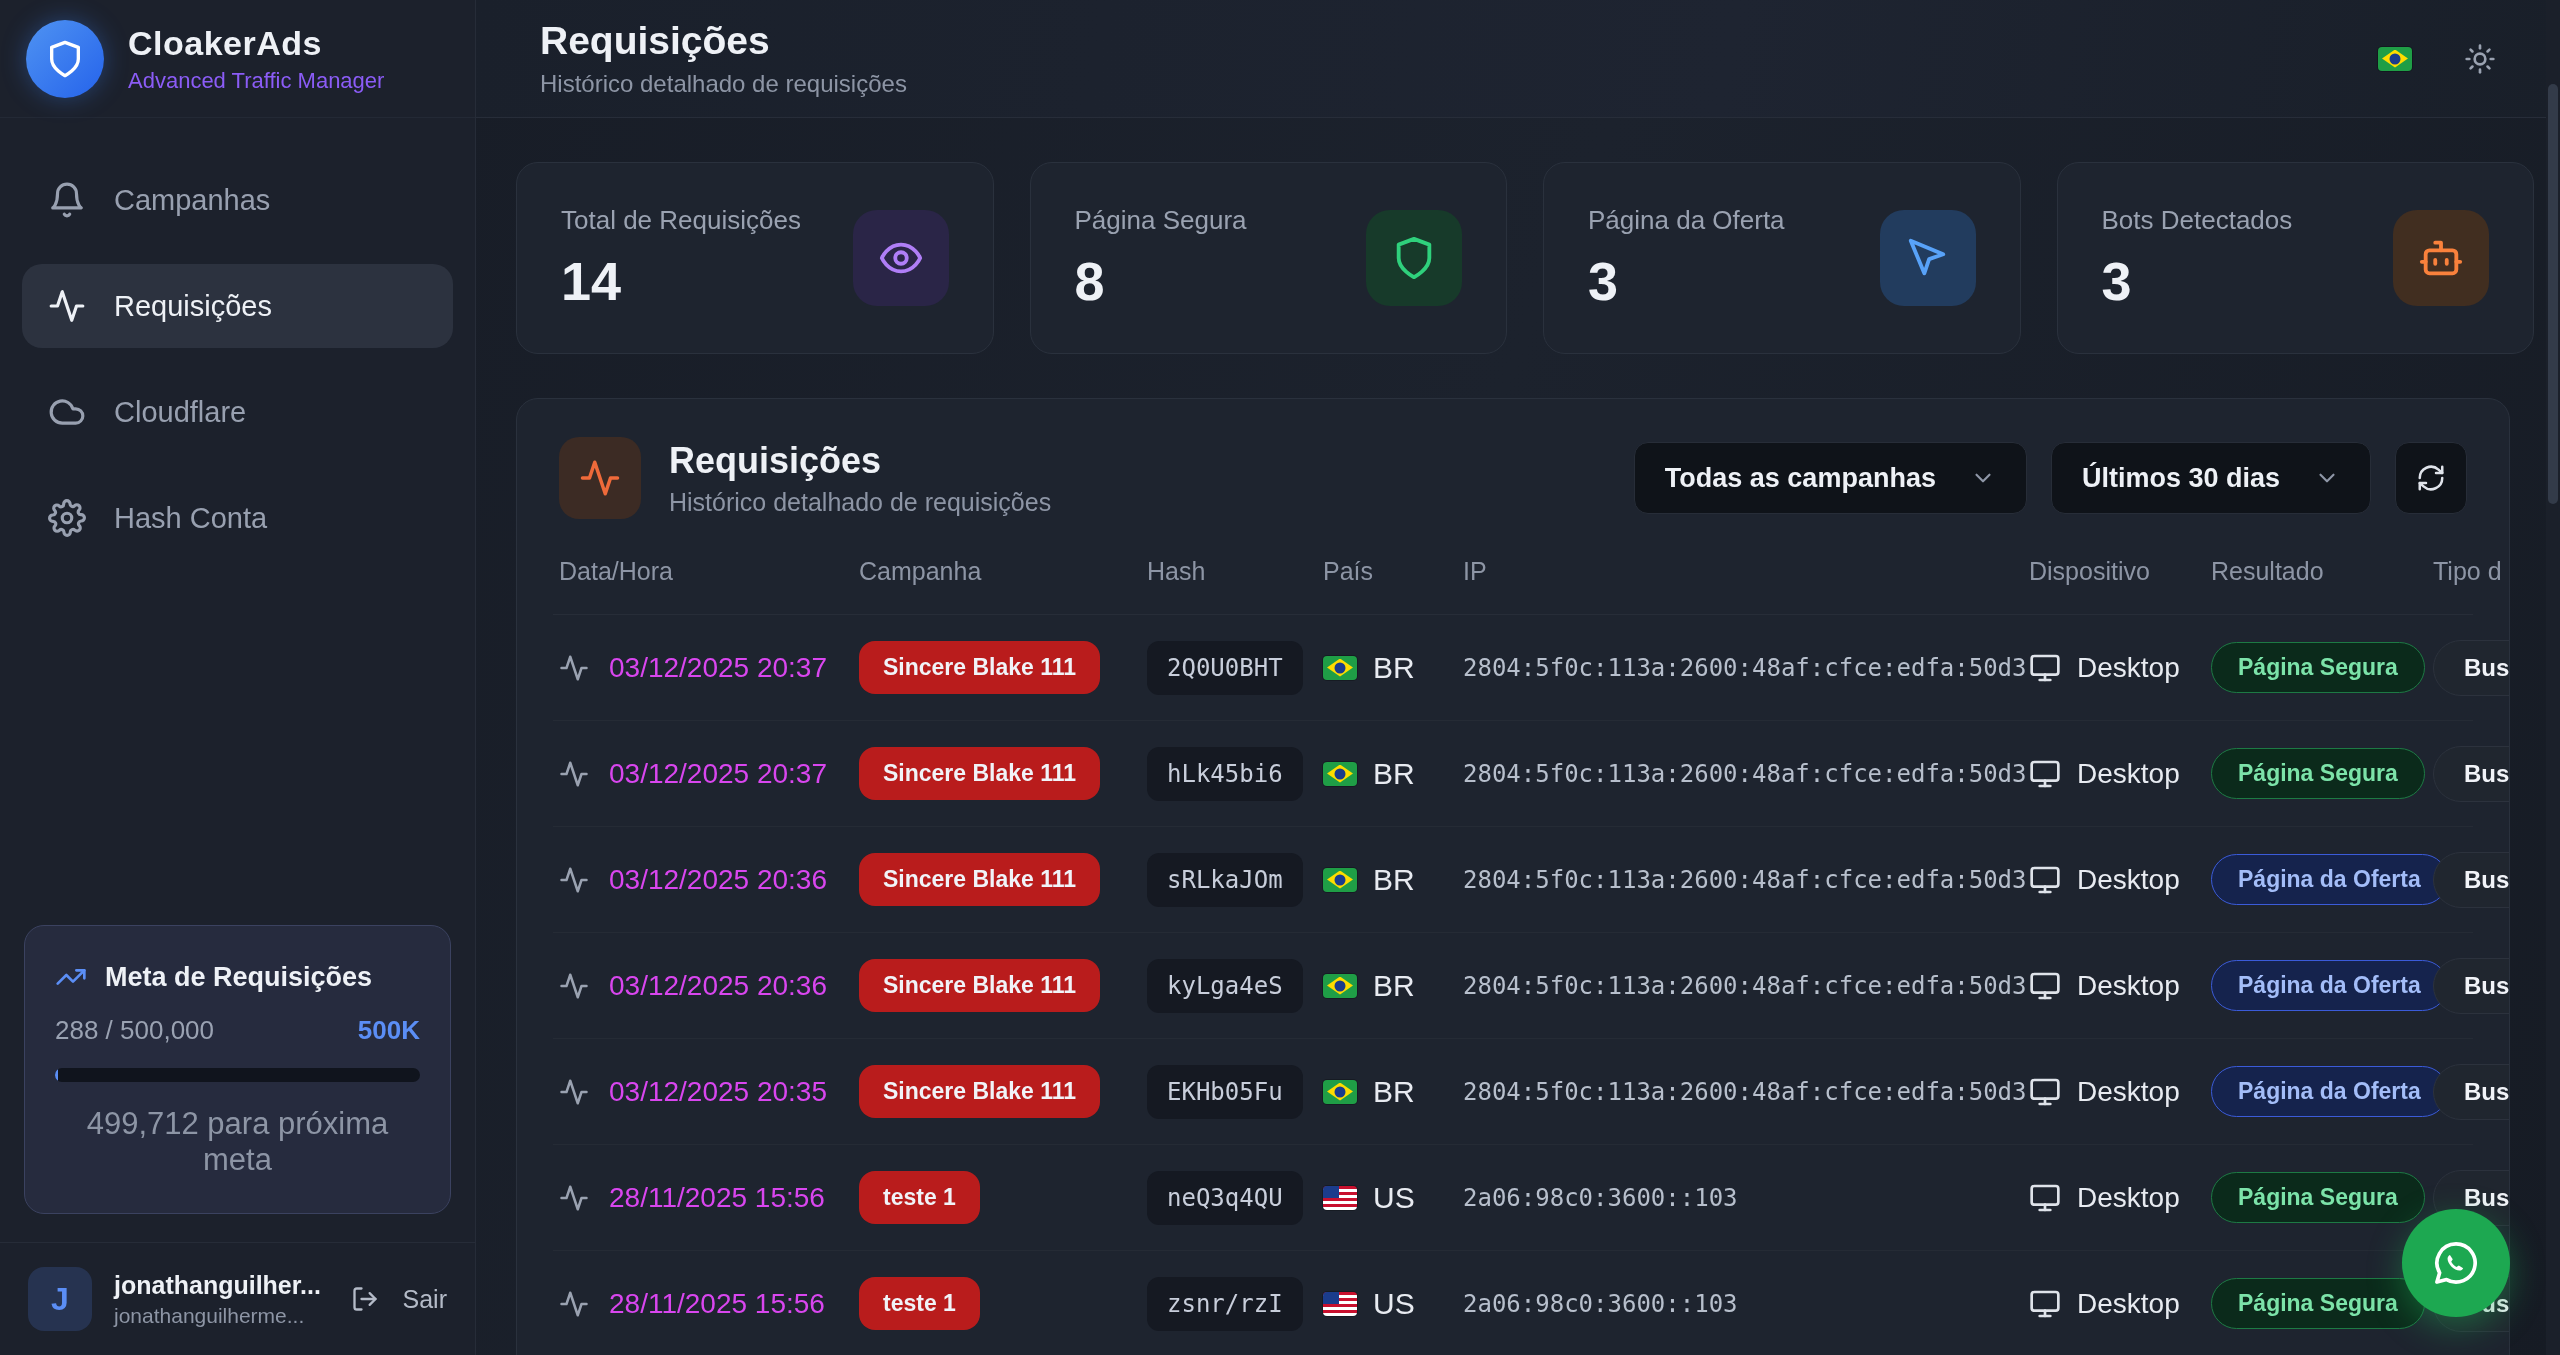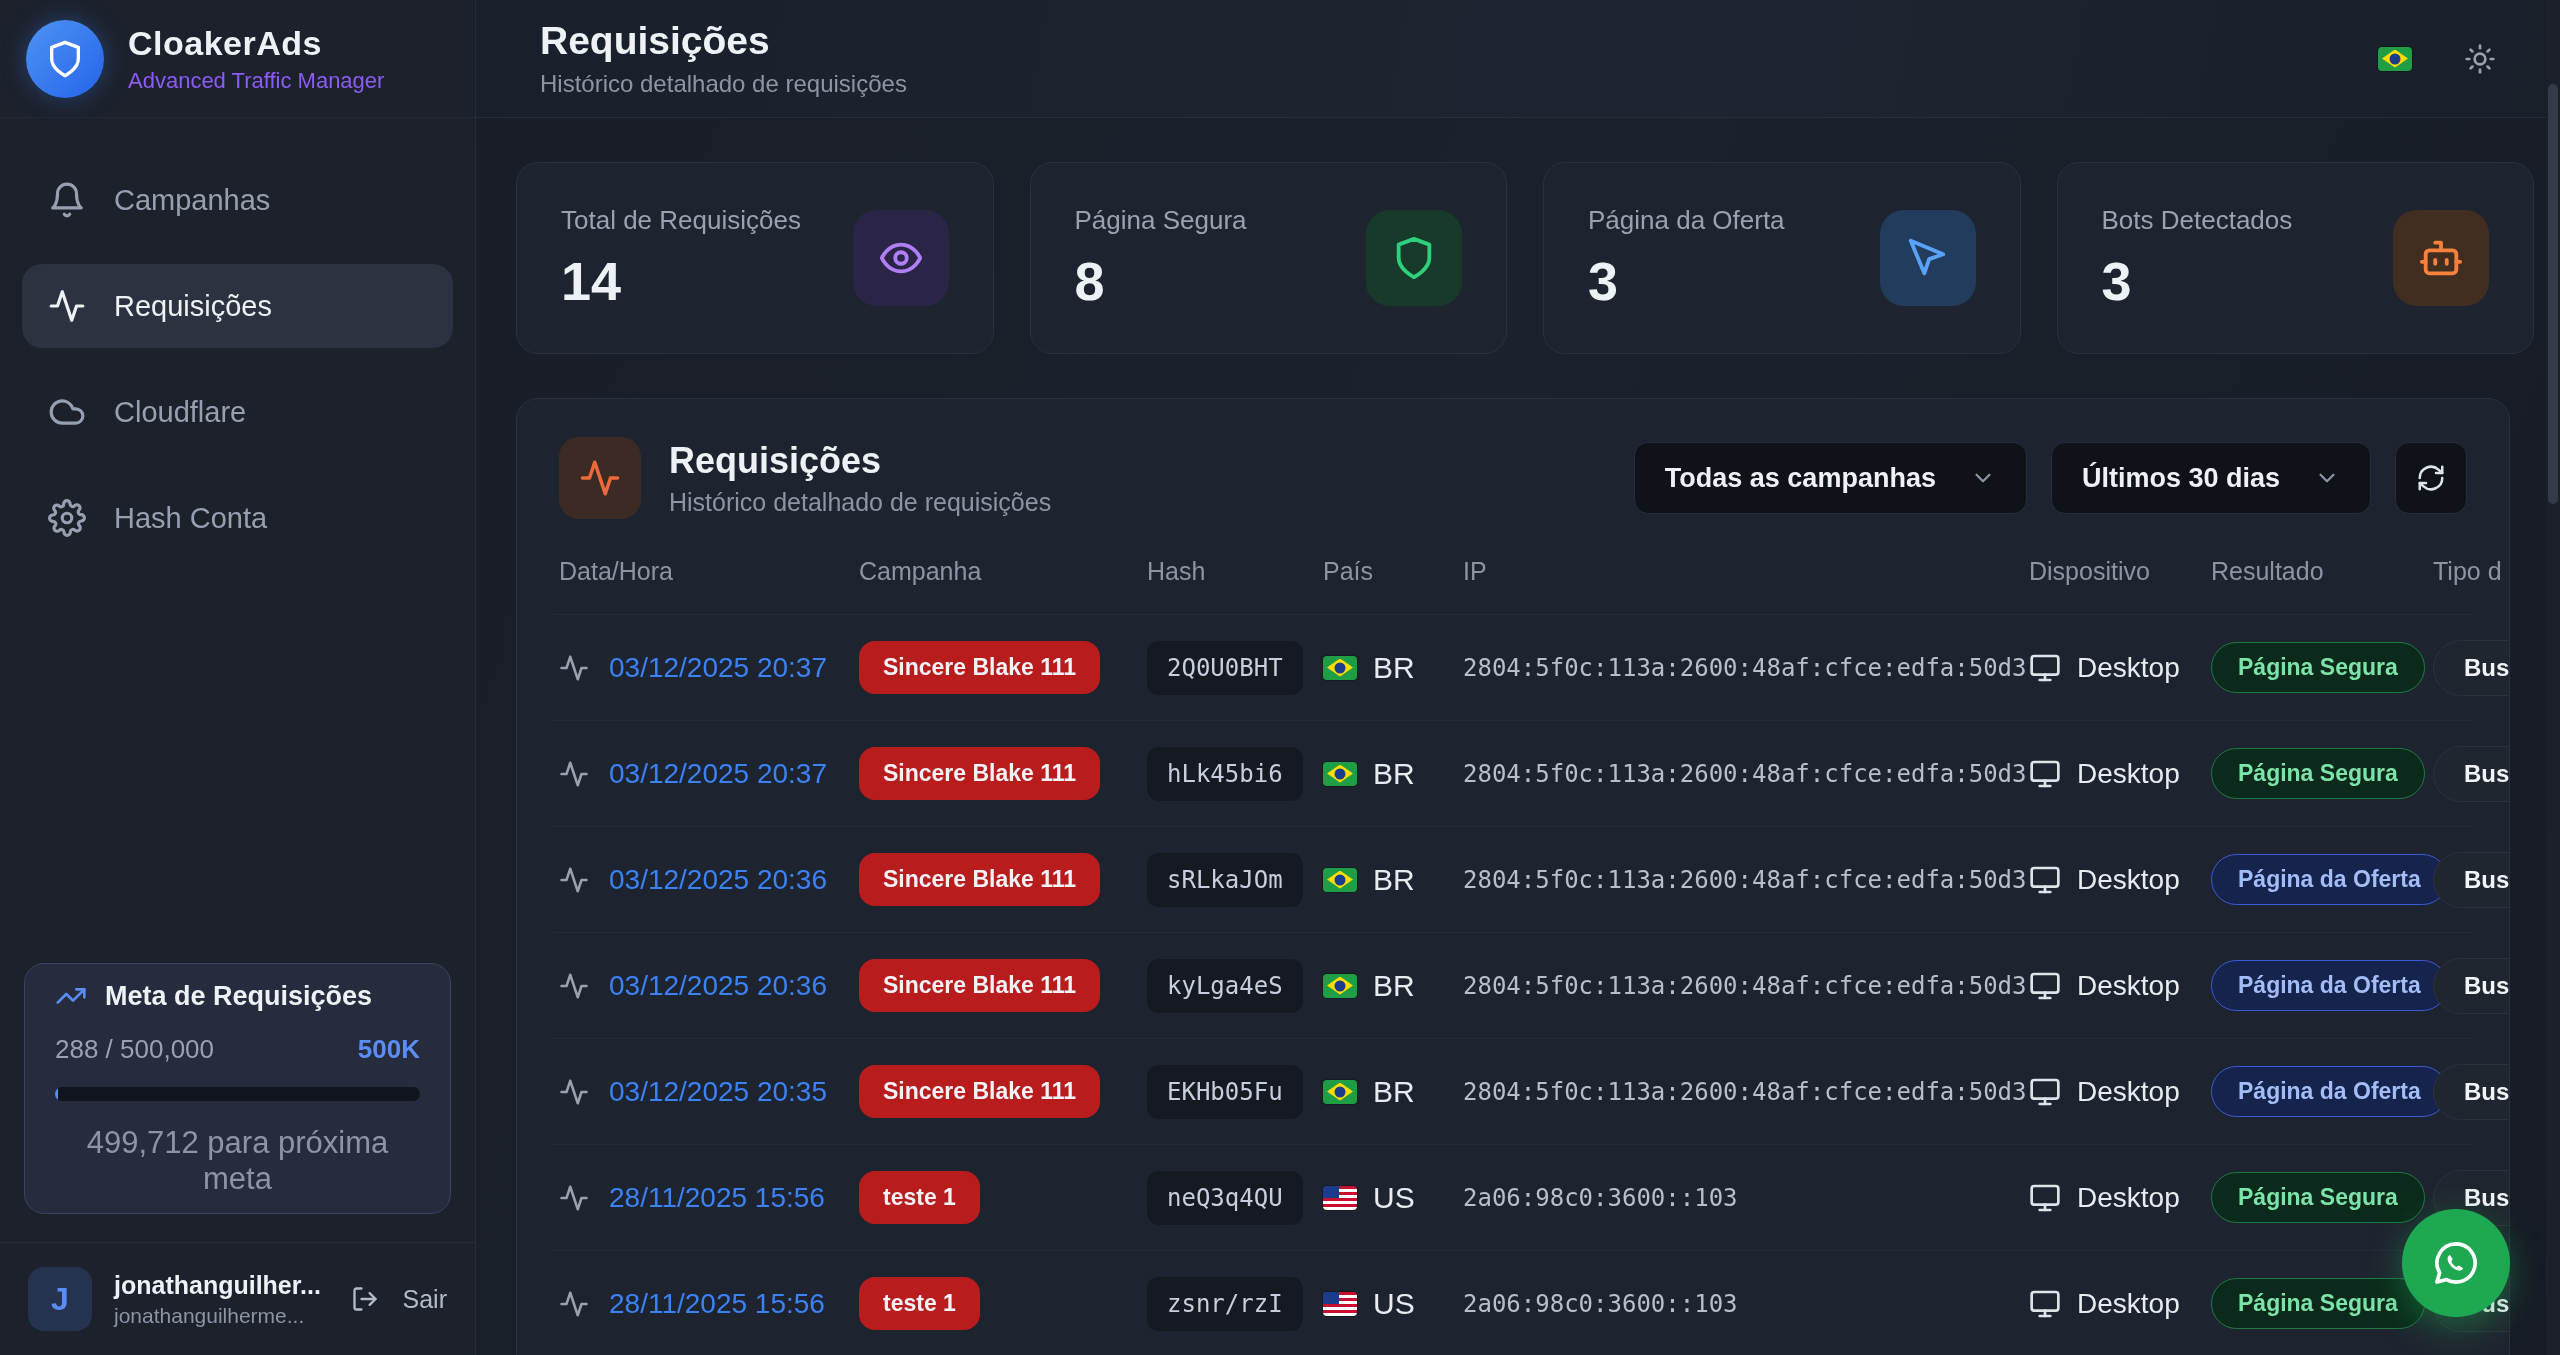--- a/index.html
+++ b/index.html
@@ -38,21 +38,21 @@
     display:flex; align-items:center; gap:28px;
     padding:23px 26px; border-radius:20px;
     color:#98a0b0; font-size:29px; cursor:pointer;
   }
   .nav-item.active { background:#2c323f; color:#eef1f6; }
   .nav-item .nav-icon svg { width:38px; height:38px; }
 
   .sidebar-spacer { flex:1; }
 
   .meta-card {
-    margin:0 24px 28px; padding:16px 30px;
+    margin:0 24px 28px; padding:35px 30px;
     background:#262b3e; border:1px solid #3b4260; border-radius:20px;
   }
   .meta-head { display:flex; align-items:center; gap:18px; margin-bottom:22px; }
   .meta-head svg { width:32px; height:32px; color:#5b8ef5; }
   .meta-title { font-size:27px; font-weight:bold; }
   .meta-values { display:flex; justify-content:space-between; align-items:baseline; font-size:26px; }
   .meta-progress-text { color:#9aa2b2; }
   .meta-goal { color:#5b8ef5; font-weight:bold; }
   .meta-bar {
     margin:22px 0 24px; height:14px; border-radius:7px; background:#10141d;
@@ -139,21 +139,21 @@
 
   .tgrid {
     display:grid;
     grid-template-columns:300px 288px 176px 140px 566px 182px 222px 240px;
     align-items:center;
   }
   .thead-row { padding:4px 6px 28px; border-bottom:1px solid #272d38; }
   .th { font-size:25px; color:#8d95a5; }
   .trow { height:106px; padding:0 6px; border-bottom:1px solid #252b35; }
   .cell { display:flex; align-items:center; min-width:0; }
-  .cell.dt { gap:20px; font-size:28px; color:#3b82f6; }
+  .cell.dt { gap:20px; font-size:28px; color:#d946ef; }
   .row-activity { color:#9aa2b1; } .row-activity svg { width:30px; height:30px; }
   .pill { display:inline-flex; align-items:center; white-space:nowrap; }
   .pill.campaign { background:#b91c1c; border-radius:16px; padding:13px 24px; font-size:23px; font-weight:bold; color:#f1f3f8; }
   .pill.hash { background:#151922; border-radius:12px; padding:13px 20px;
     font-family:"DejaVu Sans Mono", monospace; font-size:24px; color:#c8cedb; }
   .cell.country { gap:16px; font-size:30px; color:#e8ebf1; }
   .cell.ip { font-family:"DejaVu Sans Mono", monospace; font-size:24px; color:#b7bfcc; }
   .cell.device { gap:16px; font-size:28px; color:#e8ebf1; }
   .dev-icon { color:#dfe3ea; } .dev-icon svg { width:32px; height:32px; }
   .pill.result { border-radius:999px; padding:11px 26px; font-size:23px; font-weight:bold; }

